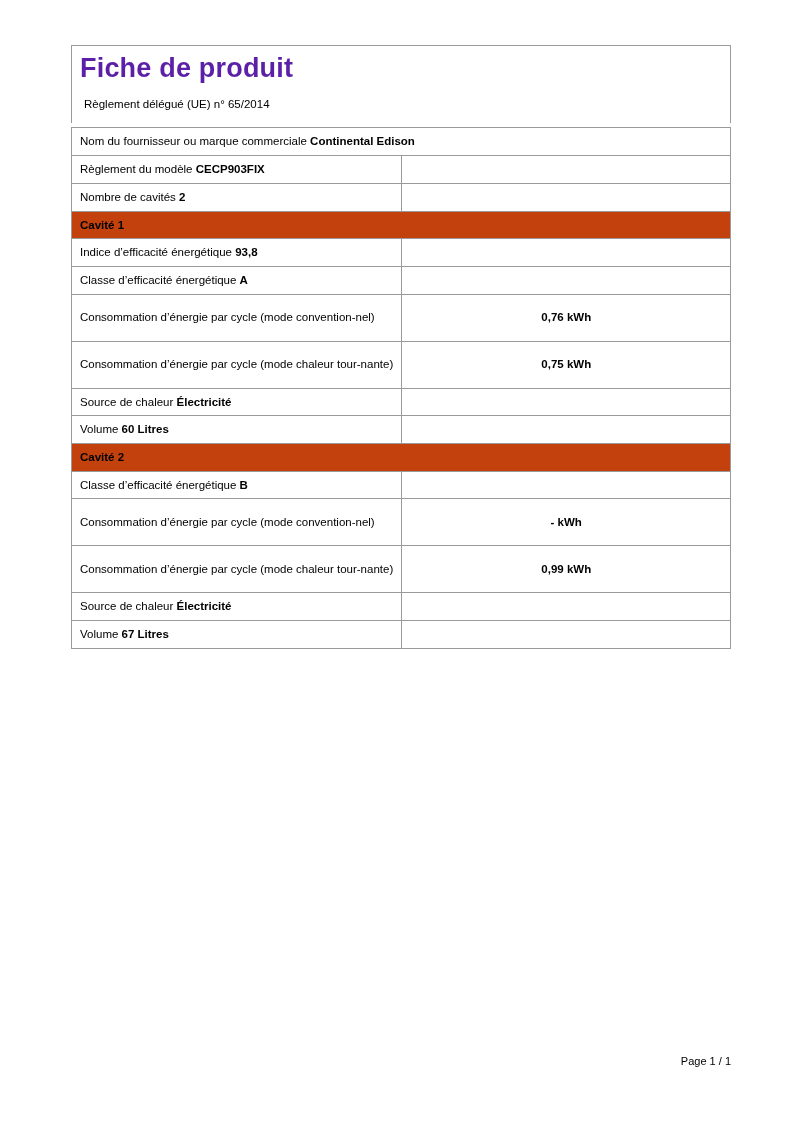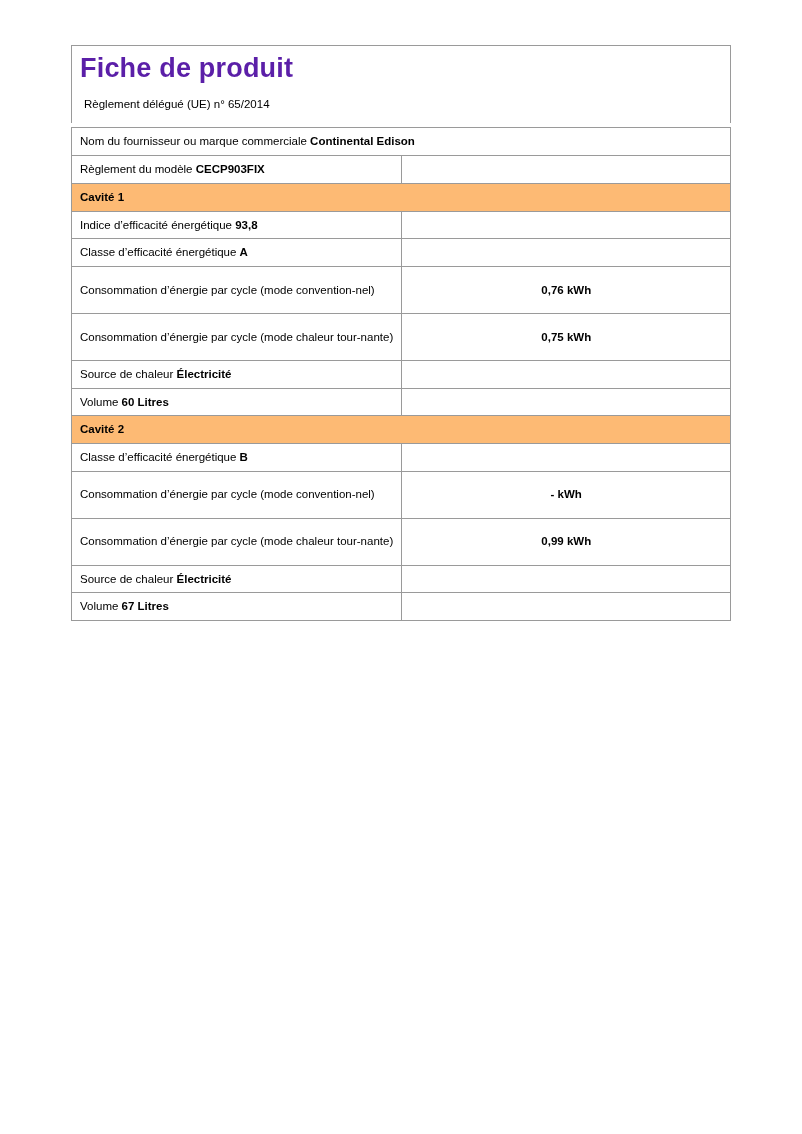--- a/index.html
+++ b/index.html
@@ -58,21 +58,21 @@
   td.label {
     width: 330px;
   }
   td.value {
     width: 330px;
     text-align: center;
     font-weight: bold;
   }
   tr.section td {
     font-weight: bold;
-    background: #fdba74;
+    background: #c2410c;
   }
   .b {
     font-weight: bold;
   }
   .tall {
     height: 36px;
   }
   .footer {
     position: absolute;
     left: 0;
@@ -94,20 +94,24 @@
       <p class="subtitle">Règlement délégué (UE) n° 65/2014</p>
     </div>
 
     <table class="product">
       <tbody id="table-body">
           <tr>
             <td class="label" colspan="2"><span>Nom du fournisseur ou marque commerciale </span><span class="b">Continental Edison</span></td>
           </tr>
           <tr>
             <td class="label"><span>Règlement du modèle </span><span class="b">CECP903FIX</span></td>
+            <td class="value"></td>
+          </tr>
+          <tr>
+            <td class="label"><span>Nombre de cavités </span><span class="b">2</span></td>
             <td class="value"></td>
           </tr>
           <tr class="section">
             <td colspan="2">Cavité 1</td>
           </tr>
           <tr>
             <td class="label"><span>Indice d’efficacité énergétique </span><span class="b">93,8</span></td>
             <td class="value"></td>
           </tr>
           <tr>
@@ -151,13 +155,14 @@
           </tr>
           <tr>
             <td class="label"><span>Volume </span><span class="b">67 Litres</span></td>
             <td class="value"></td>
           </tr>
         </tbody>
     </table>
 
   </div>
 
+  <div class="footer">Page 1 / 1</div>
 </div>
 
 </body></html>

